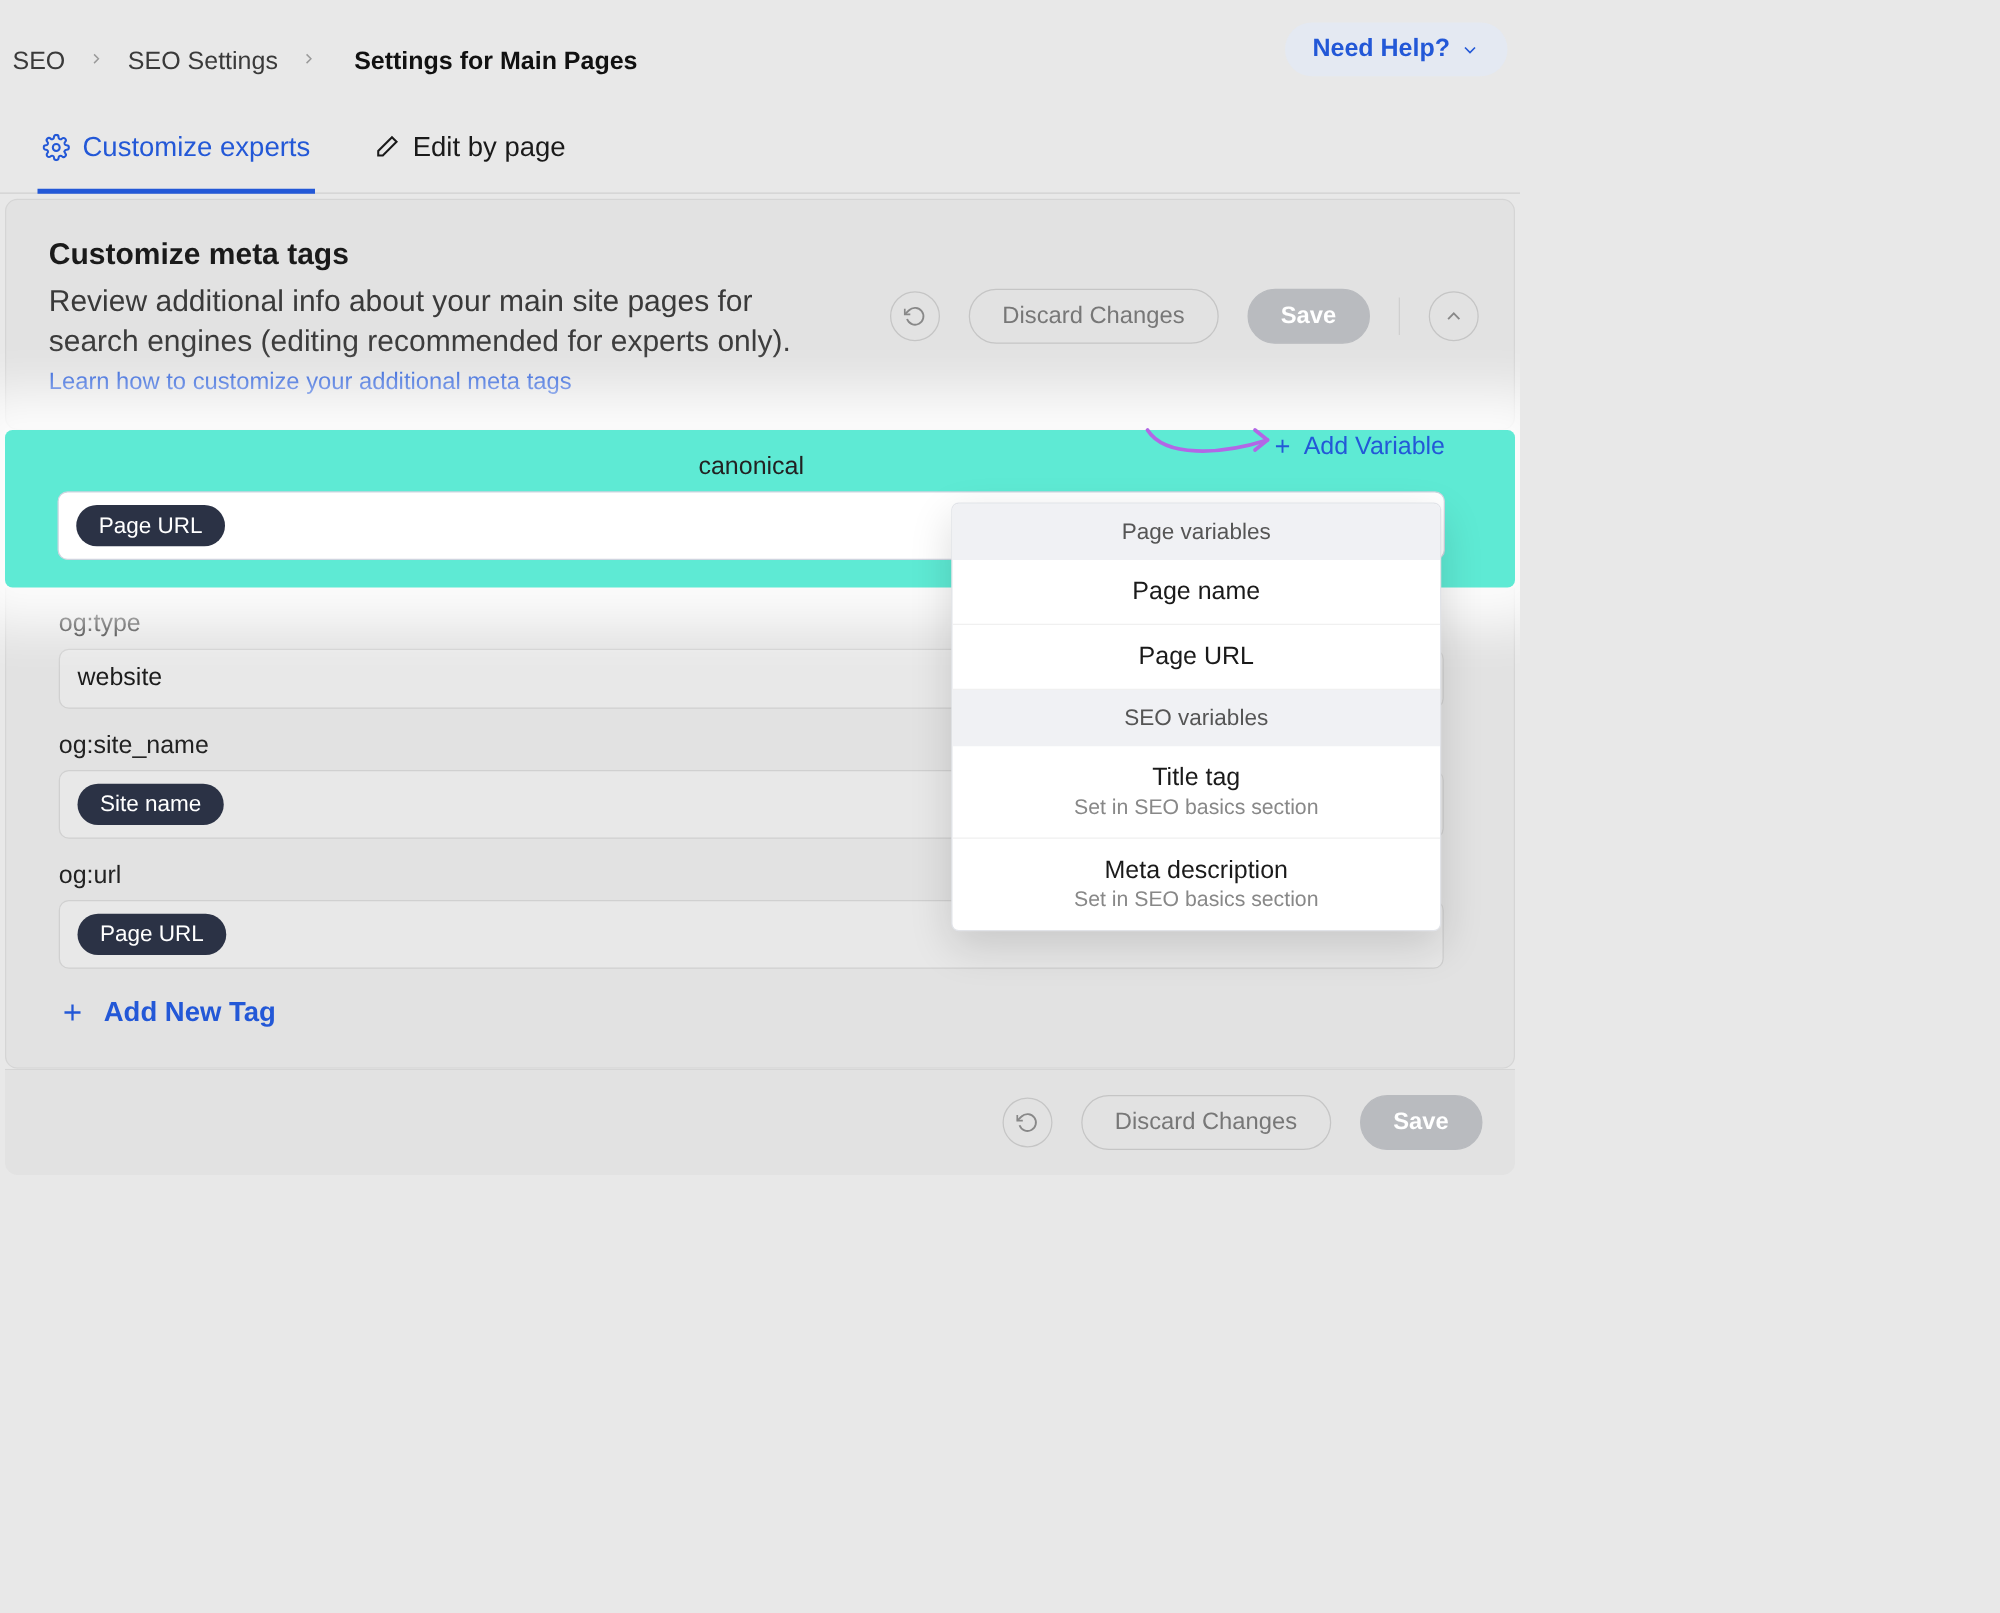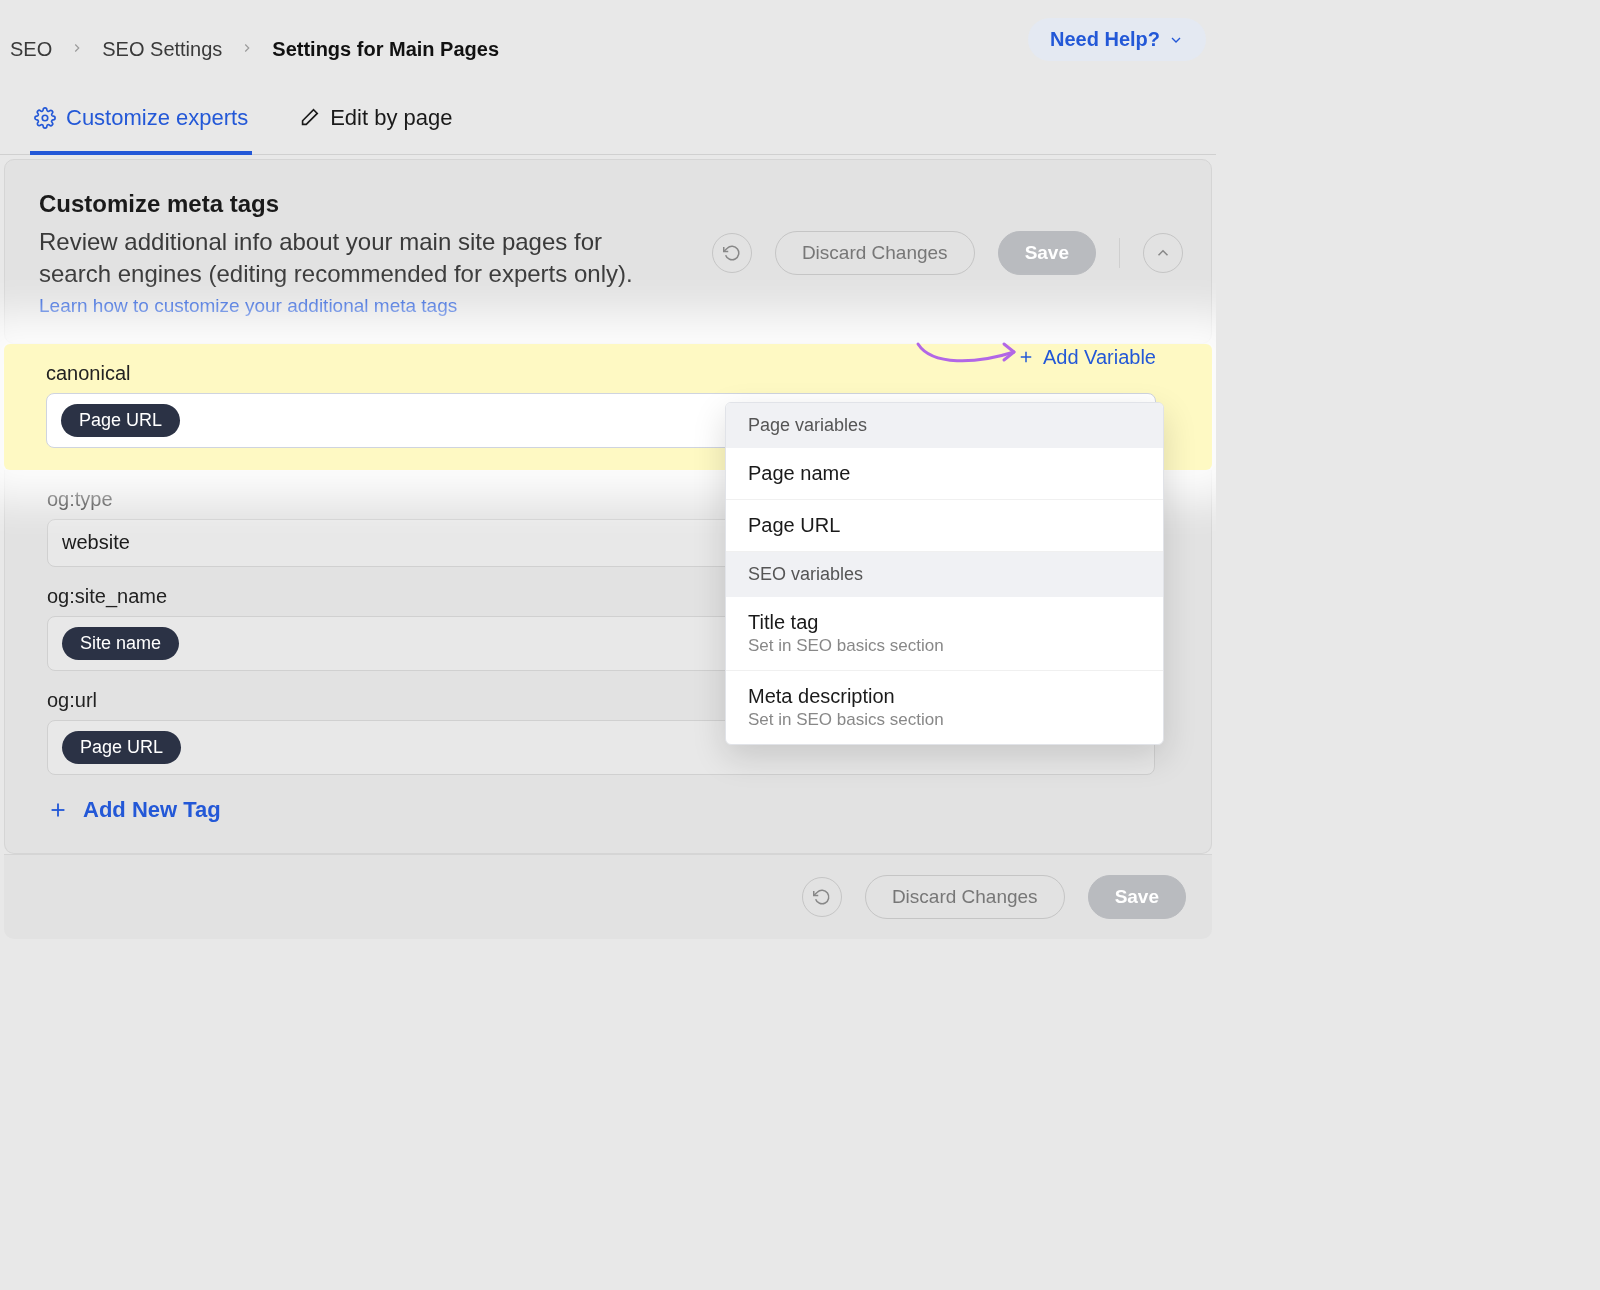--- a/index.html
+++ b/index.html
@@ -21,21 +21,21 @@
     padding: 18px 10px 26px 10px;
   }
   .breadcrumbs {
     display: flex;
     align-items: center;
     gap: 18px;
     font-size: 20px;
     color: #3a3a3a;
   }
   .crumb { white-space: nowrap; }
-  .crumb-current { font-weight: 600; color: #111; }
+  .crumb-current { font-weight: 600; color: #111; margin-left: 11px; }
   .crumb-sep { color: #9a9a9a; font-size: 16px; }
 
   .help-btn {
     display: flex;
     align-items: center;
     gap: 8px;
     background: #e4e9f2;
     color: #2358d7;
     border: none;
     border-radius: 22px;
@@ -157,26 +157,27 @@
     background: #2b3245;
     color: #fff;
     border-radius: 18px;
     padding: 6px 18px;
     font-size: 18px;
     font-weight: 500;
   }
 
   
   .hl-row {
-    background: #fef9c3;
+    background: #5eead4;
     border-radius: 6px;
     margin: 0 4px 0 4px;
     padding: 18px 56px 22px 42px;
     position: relative;
     box-shadow: 0 0 40px 30px rgba(255,255,255,0.9);
+    text-align: center;
   }
   .hl-row .meta-field { background: #fff; border-color: #cfd4df; }
   .add-var-link {
     position: absolute;
     top: 2px; right: 56px;
     display: flex; align-items: center; gap: 8px;
     color: #2358d7;
     font-size: 20px; font-weight: 500;
     cursor: pointer;
   }
@@ -186,22 +187,22 @@
   .arrow-anno {
     position: absolute;
     top: -6px; right: 188px;
     width: 110px; height: 36px;
     pointer-events: none;
   }
 
   
   .var-dropdown {
     position: absolute;
-    top: 58px; right: 48px;
-    width: 439px;
+    top: 58px; right: 59px;
+    width: 392px;
     background: #fff;
     border: 1px solid #e1e3e8;
     border-radius: 6px;
     box-shadow: 0 12px 34px rgba(0,0,0,0.14);
     overflow: hidden;
     z-index: 5;
   }
   .dd-group-h {
     background: #f0f1f4;
     color: #555;

